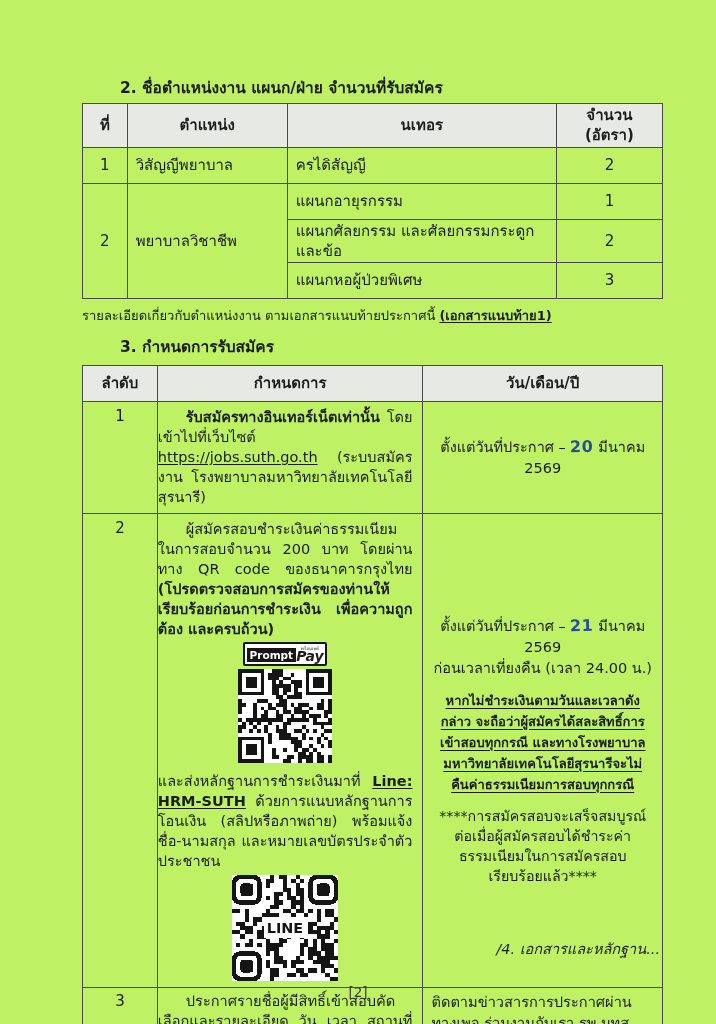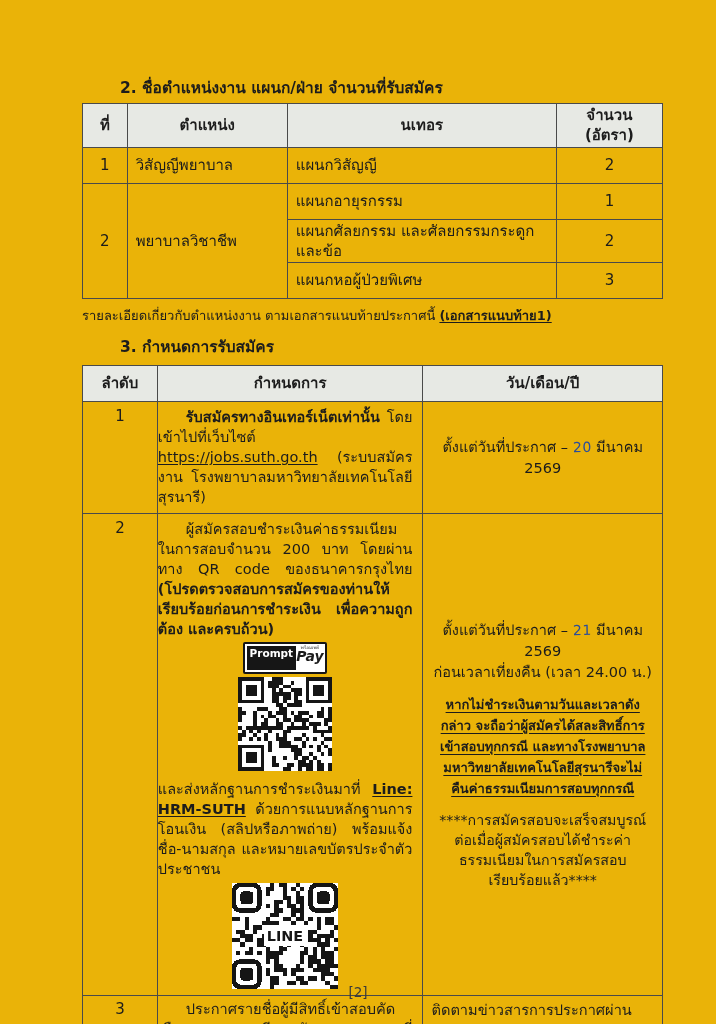--- a/index.html
+++ b/index.html
@@ -5,21 +5,21 @@
   :root{
     --blue:#2a4d9b;
     --hdr-bg:#e7e9e4;
     --bdr:#4a4a4a;
     --ink:#1c1c1c;
   }
   html,body{margin:0;padding:0;background:#ffffff;}
   .page{
     position:relative;
     width:716px;height:1024px;
-    background:#eab308;
+    background:#bef264;
     box-sizing:border-box;
     padding:78px 53px 0 82px;
     font-family:"DejaVu Sans","Liberation Sans",sans-serif;
     color:var(--ink);
     overflow:hidden;
   }
   .h-sec{
     font-size:15.5px;font-weight:bold;
     line-height:20px;margin:0 0 5px 38px;
   }
@@ -43,35 +43,35 @@
   .link{text-decoration:underline;text-underline-offset:2px;color:var(--ink);}
   .tbl-schedule{margin-top:8px;}
   .row-h1 td{height:72px;}
   .row-h3 td{height:60px;vertical-align:top;padding-top:3px;}
   .cell-task{vertical-align:top;padding:5px 10px 6px 0;}
   .para{margin:0;text-align:justify;text-indent:28px;font-size:14.5px;line-height:20px;}
   .p2{text-indent:0;margin-top:8px;}
   .date-cell{text-align:center;font-size:14.5px;}
   .date-line{margin:0;line-height:21px;}
   .hand{
-    color:var(--blue);font-weight:400;font-size:14px;
+    color:var(--blue);font-weight:700;font-size:16px;
     letter-spacing:.5px;display:inline-block;transform:rotate(-1deg);
   }
   .warning{
     margin:11px 4px 0 4px;font-weight:bold;
     text-decoration:underline;text-underline-offset:2.5px;
     line-height:21px;font-size:13px;
   }
   .stars{margin:11px 2px 0 2px;line-height:20px;font-size:14.2px;}
   
   .pp-logo{
     width:84px;margin:3px auto 3px auto;
     border:2px solid #161616;border-radius:2px;
-    padding:2px 3px;display:flex;justify-content:center;
-    box-sizing:border-box;background:#fff;height:32px;
+    padding:2px 3px;display:flex;align-items:flex-end;justify-content:center;
+    box-sizing:border-box;background:#fff;height:24px;
   }
   .pp-l{
     background:#161616;color:#fff;font-weight:bold;
     font-size:10.5px;padding:1px 3px;line-height:12px;
   }
   .pp-r{display:inline-flex;flex-direction:column;align-items:center;line-height:1;}
   .pp-r i{font-style:normal;font-size:4.5px;letter-spacing:0;}
   .pp-r b{font-size:14px;font-weight:bold;font-style:italic;line-height:11px;}
   
   .qr{margin:2px auto 0 auto;background:#fff;}
@@ -108,21 +108,21 @@
         <th class="ctr">ที่</th>
         <th class="ctr">ตำแหน่ง</th>
         <th class="ctr">นเทอร</th>
         <th class="ctr">จำนวน (อัตรา)</th>
       </tr>
     </thead>
     <tbody>
       <tr>
         <td class="ctr">1</td>
         <td>วิสัญญีพยาบาล</td>
-        <td>แผนกวิสัญญี</td>
+        <td>ครไดิสัญญี</td>
         <td class="ctr">2</td>
       </tr>
       <tr>
         <td class="ctr" rowspan="3">2</td>
         <td rowspan="3">พยาบาลวิชาชีพ</td>
         <td>แผนกอายุรกรรม</td>
         <td class="ctr">1</td>
       </tr>
       <tr>
         <td>แผนกศัลยกรรม และศัลยกรรมกระดูกและข้อ</td>
@@ -627,15 +627,16 @@
         <td class="cell-task cell-announce">
           <p class="para" style="font-size:14.6px">ประกาศรายชื่อผู้มีสิทธิ์เข้าสอบคัดเลือกและรายละเอียด วัน เวลา สถานที่ ในการสอบ</p>
         </td>
         <td class="cell-follow" style="vertical-align:top;">
           <span>ติดตามข่าวสารการประกาศผ่านทางเพจ </span><span class="u">ร่วมงานกับเรา รพ.มทส.</span>
         </td>
       </tr>
     </tbody>
   </table>
 
+  <p class="cont-note">/4. เอกสารและหลักฐาน...</p>
   <p class="page-num">[2]</p>
 
 </div>
 
 </body></html>

